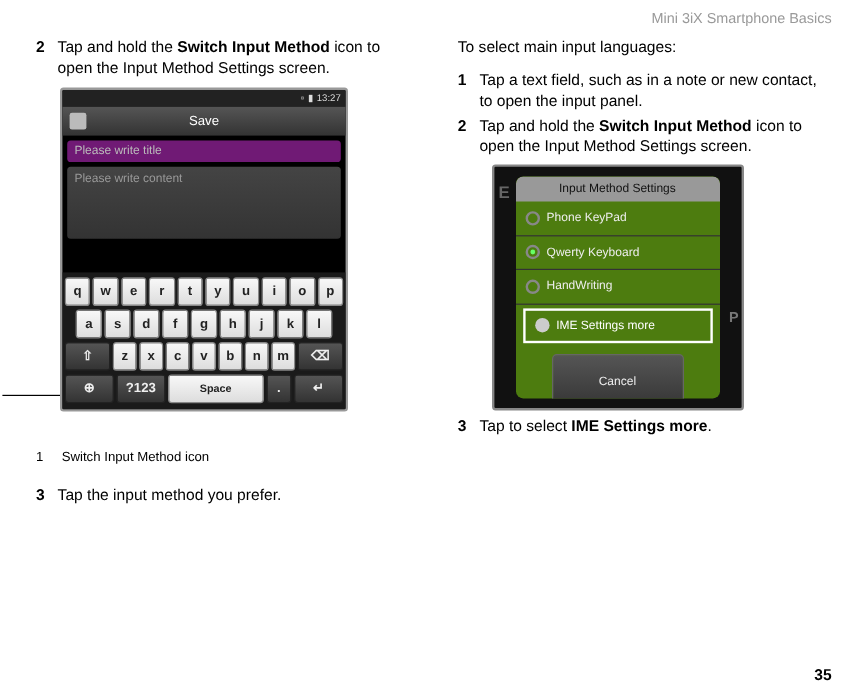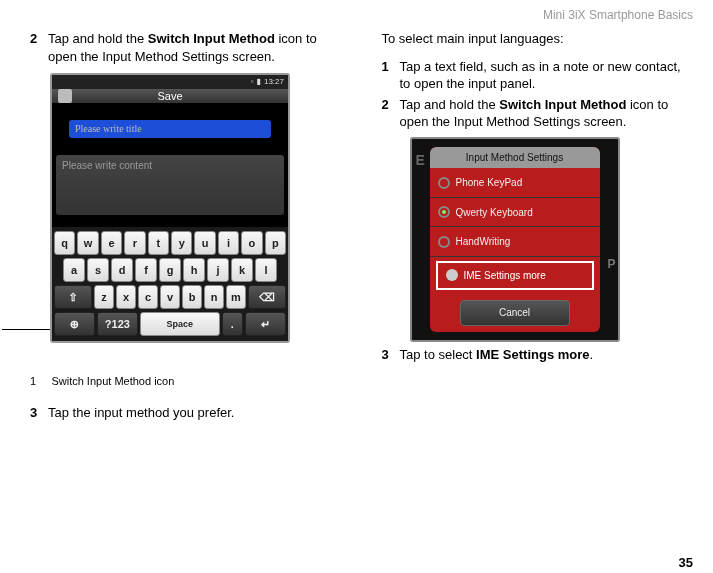--- a/index.html
+++ b/index.html
@@ -81,46 +81,45 @@
     background: #222;
     color: #ddd;
     font-size: 8px;
     display: flex;
     justify-content: flex-end;
     align-items: center;
     gap: 3px;
     padding: 0 4px;
   }
   .savebar {
-    height: 14px;
+    height: 24px;
     background: linear-gradient(#555,#333);
     display: flex;
     align-items: center;
     justify-content: center;
     position: relative;
   }
   .save-icon {
     position: absolute;
     left: 6px;
     width: 14px; height: 14px;
     background: #bbb;
     border-radius: 2px;
   }
   .save-text { color: #fff; font-size: 11px; }
   .title-field {
-    margin: 17px;
+    margin: 4px;
     height: 18px;
-    background: #1d4ed8;
+    background: #701a75;
     border-radius: 3px;
     padding: 2px 6px;
     color: #bbb;
     font-size: 10px;
     display: flex;
     align-items: center;
-    font-family: Liberation Serif, serif;
   }
   .content-field {
     margin: 0 4px 4px 4px;
     height: 60px;
     background: linear-gradient(#444,#333);
     border-radius: 3px;
     padding: 4px 6px;
     color: #999;
     font-size: 10px;
   }
@@ -163,26 +162,25 @@
     height: 205px;
     border: 2px solid #888;
     border-radius: 3px;
     background: #111;
     position: relative;
     overflow: hidden;
   }
   .ime-panel {
     position: absolute;
     left: 18px; right: 18px; top: 8px; bottom: 8px;
-    background: #b91c1c;
+    background: #4d7c0f;
     border-radius: 6px;
     display: flex;
     flex-direction: column;
     overflow: hidden;
-    justify-content: space-between;
   }
   .ime-title {
     background: #999;
     color: #111;
     font-size: 10px;
     text-align: center;
     padding: 4px 0;
     border-top-left-radius: 6px;
     border-top-right-radius: 6px;
   }
@@ -225,21 +223,21 @@
     background: #ccc;
     border-radius: 50%;
     flex-shrink: 0;
   }
   .ime-cancel {
     margin: 6px 30px 6px 30px;
     background: linear-gradient(#555,#333);
     color: #eee;
     font-size: 10px;
     text-align: center;
-    padding: 5px 0;
+    padding: 16px 0;
     border-radius: 4px;
     border: 1px solid #666;
   }
   .bg-letters {
     position: absolute;
     top: 12px; left: 4px;
     color: #666;
     font-size: 14px;
     font-weight: bold;
   }

